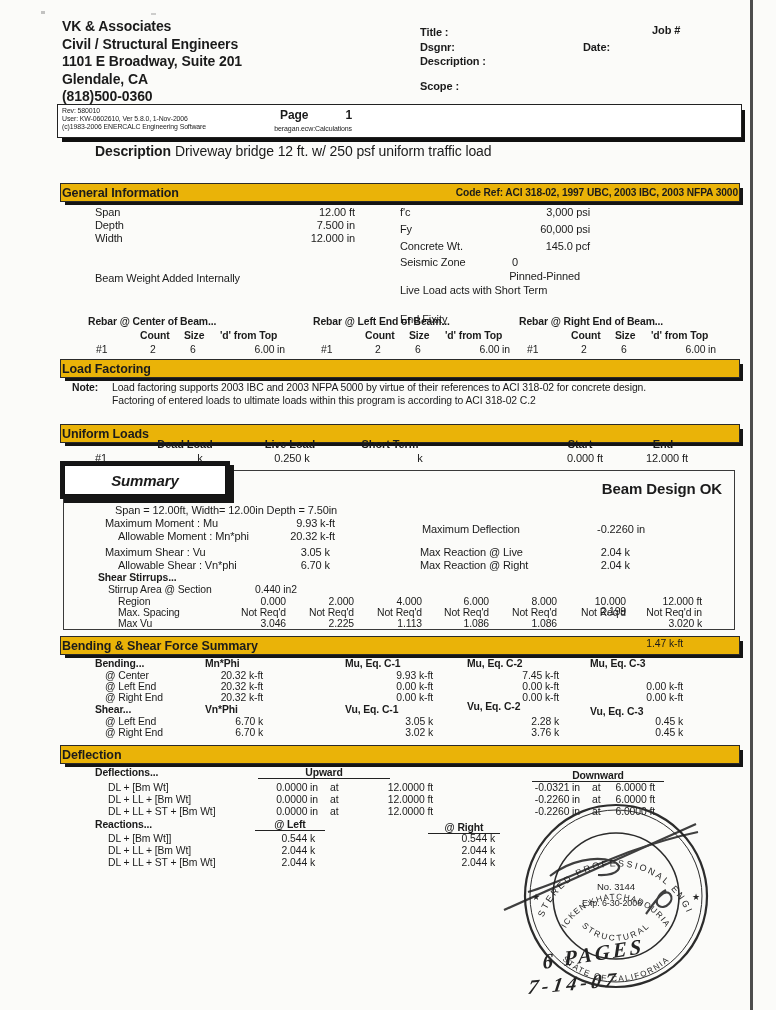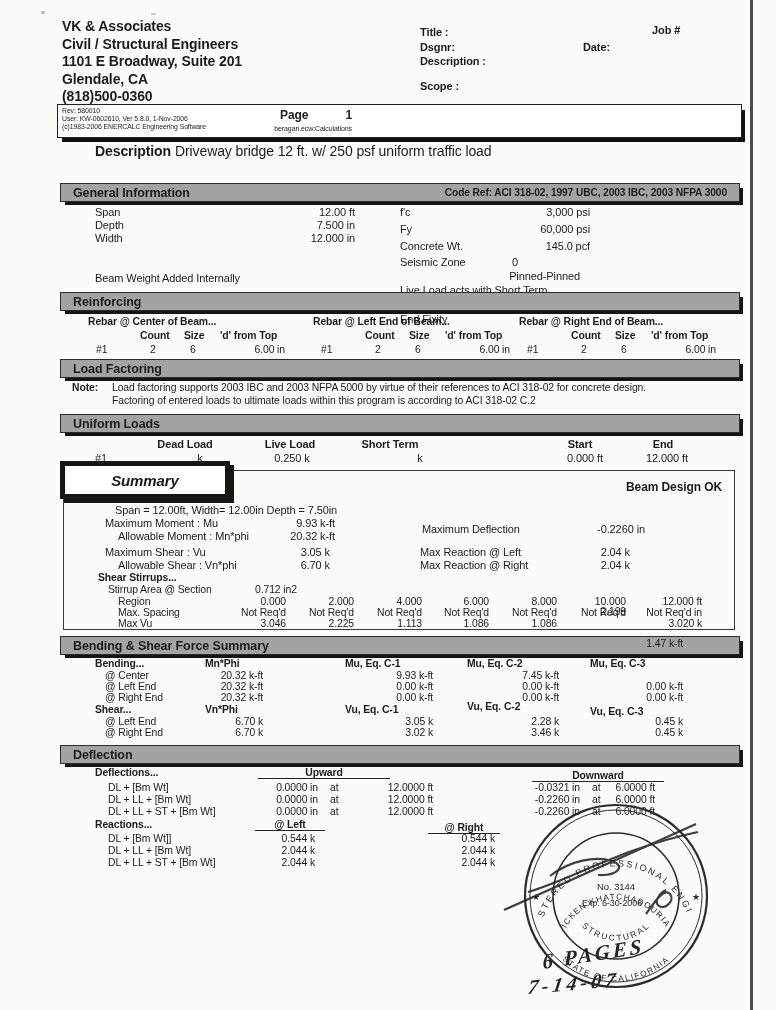--- a/index.html
+++ b/index.html
@@ -2,23 +2,23 @@
 <html><head>
 <meta charset="utf-8">
 <style>
   html,body{margin:0;padding:0;background:#e9e9e6;}
   .page{position:relative;width:776px;height:1010px;background:#fbfbf9;overflow:hidden;
         font-family:"Liberation Sans",sans-serif;color:#1b1b1b;letter-spacing:-0.1px;}
   .abs{position:absolute;white-space:nowrap;}
   .b{font-weight:700;}
   .r{text-align:right;display:inline-block;}
   .c{text-align:center;display:inline-block;} .s10{font-size:10.4px;} .s11{font-size:11px;} .s115{font-size:14px;}
-  .bar{position:absolute;left:60px;width:680px;height:19px;background:#a3a3a3;
+  .bar{position:absolute;left:60px;width:680px;height:19px;background:#eab308;
        border:1.2px solid #2a2a2a;box-shadow:4px 4px 0 -1px #141414;
-       display:flex;align-items:center;padding:0 12px;box-sizing:border-box;
+       display:flex;align-items:center;padding:0 1px;box-sizing:border-box;
        font-weight:700;font-size:12.5px;}
   .bar .right{margin-left:auto;font-size:10.2px;font-weight:700;}
   .titlebar{position:absolute;left:57px;top:104px;width:685px;height:34px;background:#fff;
        border:1.5px solid #222;box-shadow:4px 5px 0 -1px #101010;display:flex;box-sizing:border-box;}
   .tb-small{width:178px;padding:2px 0 0 4px;font-size:6.9px;line-height:8.2px;}
   .tb-title{flex:1;text-align:center;font-weight:700;font-size:15.5px;padding-top:6px;}
   .tb-right{width:118px;padding:3px 6px 0 0;box-sizing:border-box;text-align:right;}
   .tb-page{display:flex;justify-content:space-between;font-weight:700;font-size:12px;padding-left:40px;}
   .tb-file{font-size:7px;margin-top:3px;}
   .sumlabel{position:absolute;left:60px;top:461px;width:170px;height:38px;background:#161616;
@@ -97,23 +97,20 @@
   <div class="abs s11 r" style="left:465px;top:223px;width:125px;">60,000 psi</div>
   <div class="abs s11" style="left:400px;top:240px;">Concrete Wt.</div>
   <div class="abs s11 r" style="left:465px;top:240px;width:125px;">145.0 pcf</div>
   <div class="abs s11" style="left:400px;top:256px;">Seismic Zone</div>
   <div class="abs s11 c" style="left:465px;top:256px;width:100px;">0</div>
   <div class="abs s11" style="left:400px;top:270px;margin-top:43px;">End Fixity</div>
   <div class="abs s11 r" style="left:465px;top:270px;width:115px;">Pinned-Pinned</div>
   <div class="abs s11" style="left:95px;top:272px;">Beam Weight Added Internally</div>
   <div class="abs s11" style="left:400px;top:284px;">Live Load acts with Short Term</div>
 
-  <div class="bar" style="top:292px;">
-    <span>Reinforcing</span>
-  </div>
 
   <div class="abs b s10" style="left:88px;top:316px;">Rebar @ Center of Beam...</div>
   <div class="abs b s10" style="left:140px;top:330px;">Count</div>
   <div class="abs b s10" style="left:184px;top:330px;">Size</div>
   <div class="abs b s10" style="left:220px;top:330px;">'d' from Top</div>
   <div class="abs s10" style="left:96px;top:344px;">#1</div>
   <div class="abs s10" style="left:150px;top:344px;">2</div>
   <div class="abs s10" style="left:190px;top:344px;">6</div>
   <div class="abs s10 r" style="left:210px;top:344px;width:75px;">6.00 in</div>
 
@@ -135,58 +132,58 @@
   <div class="abs s10" style="left:621px;top:344px;">6</div>
   <div class="abs s10 r" style="left:641px;top:344px;width:75px;">6.00 in</div>
 
   <div class="bar" style="top:359px;">
     <span>Load Factoring</span>
   </div>
   <div class="abs b s10" style="left:72px;top:382px;">Note:</div>
   <div class="abs s10" style="left:112px;top:382px;">Load factoring supports 2003 IBC and 2003 NFPA 5000 by virtue of their references to ACI 318-02 for concrete design.</div>
   <div class="abs s10" style="left:112px;top:395px;">Factoring of entered loads to ultimate loads within this program is according to ACI 318-02 C.2</div>
 
-  <div class="bar" style="top:414px;">
+  <div class="bar" style="top:424px;">
     <span>Uniform Loads</span>
   </div>
   <div class="abs b s11" style="left:185px;top:438px;transform:translateX(-50%);">Dead Load</div>
   <div class="abs b s11" style="left:290px;top:438px;transform:translateX(-50%);">Live Load</div>
   <div class="abs b s11" style="left:390px;top:438px;transform:translateX(-50%);">Short Term</div>
   <div class="abs b s11" style="left:580px;top:438px;transform:translateX(-50%);">Start</div>
   <div class="abs b s11" style="left:663px;top:438px;transform:translateX(-50%);">End</div>
   <div class="abs s11" style="left:101px;top:452px;transform:translateX(-50%);">#1</div>
   <div class="abs s11" style="left:200px;top:452px;transform:translateX(-50%);">k</div>
   <div class="abs s11" style="left:292px;top:452px;transform:translateX(-50%);">0.250 k</div>
   <div class="abs s11" style="left:420px;top:452px;transform:translateX(-50%);">k</div>
   <div class="abs s11" style="left:585px;top:452px;transform:translateX(-50%);">0.000 ft</div>
   <div class="abs s11" style="left:667px;top:452px;transform:translateX(-50%);">12.000 ft</div>
 
   <div class="sumbox"></div>
   <div class="sumlabel">
     <div class="sumlabel-inner">Summary</div>
   </div>
-  <div class="abs b" style="left:582px;top:480px;width:140px;text-align:right;font-size:12px;z-index:2;">Beam Design OK</div>
+  <div class="abs b" style="left:582px;top:480px;width:140px;text-align:right;font-size:15px;z-index:2;">Beam Design OK</div>
   <div class="abs s11" style="left:115px;top:504px;z-index:2;">Span = 12.00ft, Width= 12.00in  Depth = 7.50in</div>
   <div class="abs s11" style="left:105px;top:517px;z-index:2;">Maximum Moment : Mu</div>
   <div class="abs s11 r" style="left:235px;top:517px;width:100px;z-index:2;">9.93 k-ft</div>
   <div class="abs s11" style="left:118px;top:530px;z-index:2;">Allowable Moment : Mn*phi</div>
   <div class="abs s11 r" style="left:235px;top:530px;width:100px;z-index:2;">20.32 k-ft</div>
   <div class="abs s11" style="left:422px;top:523px;z-index:2;">Maximum Deflection</div>
   <div class="abs s11 r" style="left:540px;top:523px;width:105px;z-index:2;">-0.2260 in</div>
   <div class="abs s11" style="left:105px;top:546px;z-index:2;">Maximum Shear : Vu</div>
   <div class="abs s11 r" style="left:240px;top:546px;width:90px;z-index:2;">3.05 k</div>
   <div class="abs s11" style="left:118px;top:559px;z-index:2;">Allowable Shear : Vn*phi</div>
   <div class="abs s11 r" style="left:240px;top:559px;width:90px;z-index:2;">6.70 k</div>
-  <div class="abs s11" style="left:420px;top:546px;z-index:2;">Max Reaction @ Left</div>
+  <div class="abs s11" style="left:420px;top:546px;z-index:2;">Max Reaction @ Live</div>
   <div class="abs s11 r" style="left:540px;top:546px;width:90px;z-index:2;">2.04 k</div>
   <div class="abs s11" style="left:420px;top:559px;z-index:2;">Max Reaction @ Right</div>
   <div class="abs s11 r" style="left:540px;top:559px;width:90px;z-index:2;">2.04 k</div>
   <div class="abs b s10" style="left:98px;top:572px;z-index:2;">Shear Stirrups...</div>
   <div class="abs s10" style="left:108px;top:584px;z-index:2;">Stirrup Area @ Section</div>
-  <div class="abs s10" style="left:255px;top:584px;z-index:2;">0.712 in2</div>
+  <div class="abs s10" style="left:255px;top:584px;z-index:2;">0.440 in2</div>
 
   <div class="abs s10" style="left:118px;top:596px;z-index:2;">Region</div>
   <div class="abs s10 r" style="left:211px;top:596px;width:75px;z-index:2;">0.000</div>
   <div class="abs s10 r" style="left:279px;top:596px;width:75px;z-index:2;">2.000</div>
   <div class="abs s10 r" style="left:347px;top:596px;width:75px;z-index:2;">4.000</div>
   <div class="abs s10 r" style="left:414px;top:596px;width:75px;z-index:2;">6.000</div>
   <div class="abs s10 r" style="left:482px;top:596px;width:75px;z-index:2;">8.000</div>
   <div class="abs s10 r" style="left:551px;top:596px;width:75px;z-index:2;">10.000</div>
   <div class="abs s10 r" style="left:607px;top:596px;width:95px;z-index:2;">12.000 ft</div>
   <div class="abs s10" style="left:118px;top:607px;z-index:2;">Max. Spacing</div>
@@ -235,21 +232,21 @@
   <div class="abs b s10" style="left:467px;top:701px;">Vu, Eq. C-2</div>
   <div class="abs b s10" style="left:590px;top:706px;">Vu, Eq. C-3</div>
   <div class="abs s10" style="left:105px;top:716px;">@ Left End</div>
   <div class="abs s10 r" style="left:163px;top:716px;width:100px;">6.70 k</div>
   <div class="abs s10 r" style="left:333px;top:716px;width:100px;">3.05 k</div>
   <div class="abs s10 r" style="left:459px;top:716px;width:100px;">2.28 k</div>
   <div class="abs s10 r" style="left:583px;top:716px;width:100px;">0.45 k</div>
   <div class="abs s10" style="left:105px;top:727px;">@ Right End</div>
   <div class="abs s10 r" style="left:163px;top:727px;width:100px;">6.70 k</div>
   <div class="abs s10 r" style="left:333px;top:727px;width:100px;">3.02 k</div>
-  <div class="abs s10 r" style="left:459px;top:727px;width:100px;">3.46 k</div>
+  <div class="abs s10 r" style="left:459px;top:727px;width:100px;">3.76 k</div>
   <div class="abs s10 r" style="left:583px;top:727px;width:100px;">0.45 k</div>
 
   <div class="bar" style="top:745px;">
     <span>Deflection</span>
   </div>
   <div class="abs b s10" style="left:95px;top:767px;">Deflections...</div>
   <div class="abs b s10 c ul" style="left:258px;top:767px;width:132px;">Upward</div>
   <div class="abs b s10 c ul" style="left:532px;top:770px;width:132px;">Downward</div>
   <div class="abs s10" style="left:108px;top:782px;">DL + [Bm Wt]</div>
   <div class="abs s10 r" style="left:238px;top:782px;width:80px;">0.0000 in</div>

